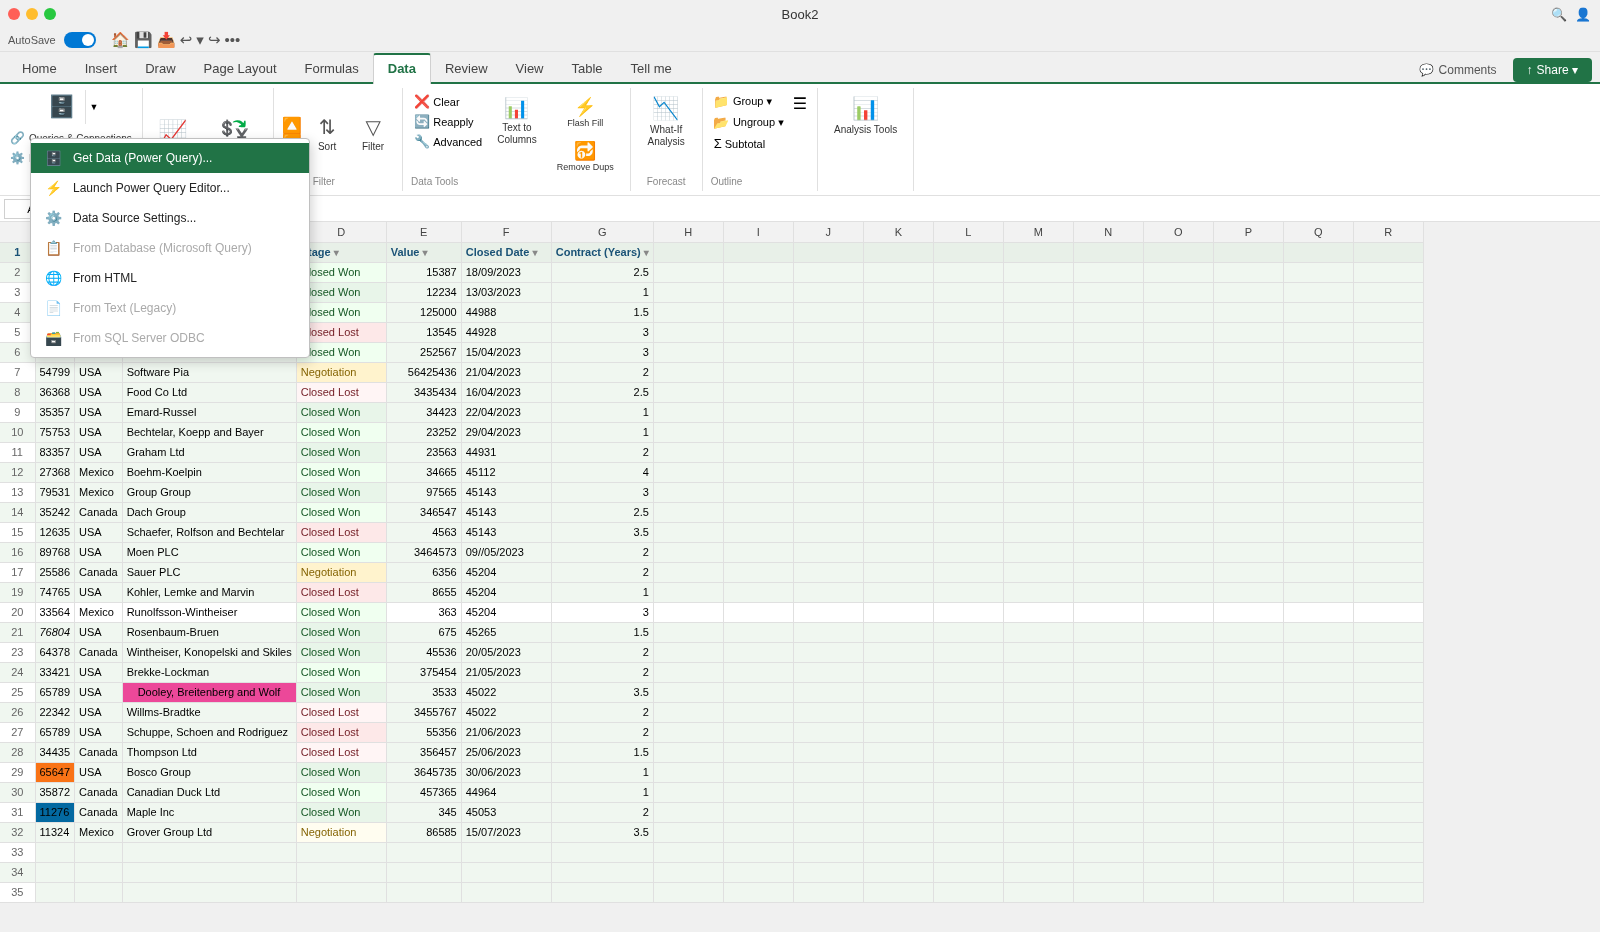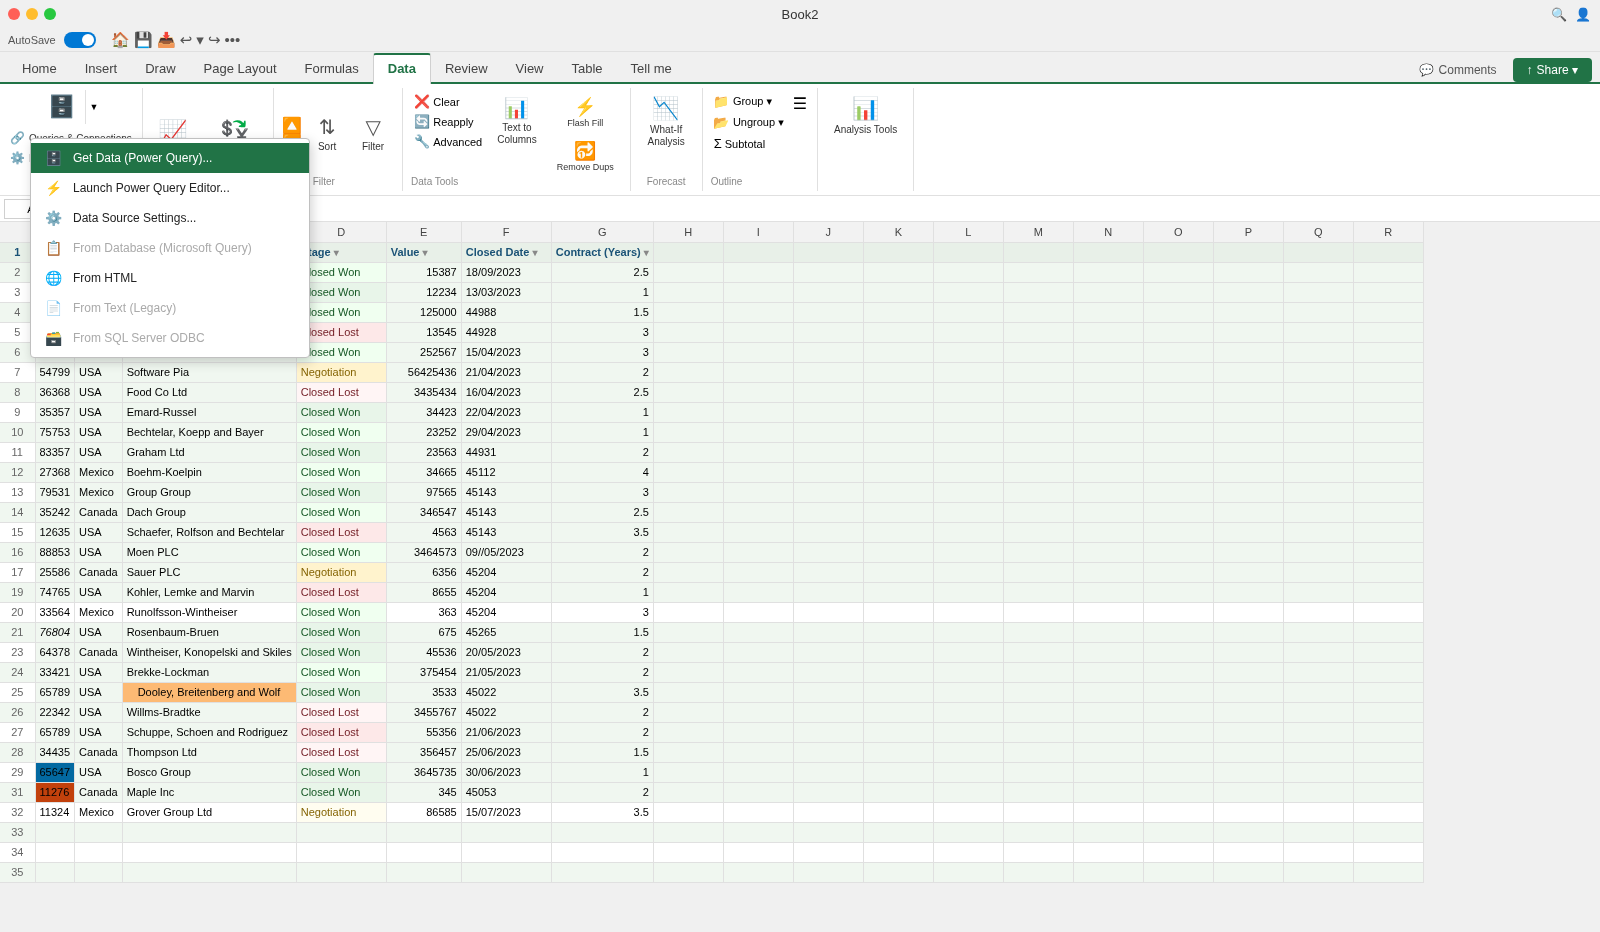--- a/index.html
+++ b/index.html
@@ -797,21 +797,21 @@
             <td style="background: rgb(240, 247, 240);"></td>
             <td style="background: rgb(240, 247, 240);"></td>
             <td style="background: rgb(240, 247, 240);"></td>
             <td style="background: rgb(240, 247, 240);"></td>
             <td style="background: rgb(240, 247, 240);"></td>
             <td style="background: rgb(240, 247, 240);"></td>
             <td style="background: rgb(240, 247, 240);"></td>
           </tr>
           <tr class="data-row">
             <td class="row-num">16</td>
-            <td>88853</td>
+            <td>89768</td>
             <td>USA</td>
             <td>Moen PLC</td>
             <td style="color: rgb(21, 87, 36); background: rgb(240, 255, 240);">Closed Won</td>
             <td style="text-align: right;">3464573</td>
             <td>09//05/2023</td>
             <td style="text-align: right;">2</td>
             <td></td>
             <td></td>
             <td></td>
             <td></td>
@@ -946,21 +946,21 @@
             <td></td>
             <td></td>
             <td></td>
             <td></td>
             <td></td>
           </tr>
           <tr class="data-row">
             <td class="row-num">25</td>
             <td style="background: rgb(240, 247, 240);">65789</td>
             <td style="background: rgb(240, 247, 240);">USA</td>
-            <td style="background: #fdba74; padding-left: 15px;">Dooley, Breitenberg and Wolf</td>
+            <td style="background: #ec4899; padding-left: 15px;">Dooley, Breitenberg and Wolf</td>
             <td style="color: rgb(21, 87, 36); background: rgb(232, 245, 233);">Closed Won</td>
             <td style="text-align: right; background: rgb(240, 247, 240);">3533</td>
             <td style="background: rgb(240, 247, 240);">45022</td>
             <td style="text-align: right; background: rgb(240, 247, 240);">3.5</td>
             <td style="background: rgb(240, 247, 240);"></td>
             <td style="background: rgb(240, 247, 240);"></td>
             <td style="background: rgb(240, 247, 240);"></td>
             <td style="background: rgb(240, 247, 240);"></td>
             <td style="background: rgb(240, 247, 240);"></td>
             <td style="background: rgb(240, 247, 240);"></td>
@@ -1028,42 +1028,63 @@
             <td></td>
             <td></td>
             <td></td>
             <td></td>
             <td></td>
             <td></td>
             <td></td>
           </tr>
           <tr class="data-row">
             <td class="row-num">29</td>
-            <td style="background: #0369a1;">65647</td>
+            <td style="background: #f97316;">65647</td>
             <td style="background: rgb(240, 247, 240);">USA</td>
             <td style="background: rgb(240, 247, 240);">Bosco Group</td>
             <td style="color: rgb(21, 87, 36); background: rgb(232, 245, 233);">Closed Won</td>
             <td style="text-align: right; background: rgb(240, 247, 240);">3645735</td>
             <td style="background: rgb(240, 247, 240);">30/06/2023</td>
             <td style="text-align: right; background: rgb(240, 247, 240);">1</td>
             <td style="background: rgb(240, 247, 240);"></td>
             <td style="background: rgb(240, 247, 240);"></td>
             <td style="background: rgb(240, 247, 240);"></td>
             <td style="background: rgb(240, 247, 240);"></td>
             <td style="background: rgb(240, 247, 240);"></td>
             <td style="background: rgb(240, 247, 240);"></td>
             <td style="background: rgb(240, 247, 240);"></td>
             <td style="background: rgb(240, 247, 240);"></td>
             <td style="background: rgb(240, 247, 240);"></td>
             <td style="background: rgb(240, 247, 240);"></td>
             <td style="background: rgb(240, 247, 240);"></td>
           </tr>
           <tr class="data-row">
+            <td class="row-num">30</td>
+            <td>35872</td>
+            <td>Canada</td>
+            <td>Canadian Duck Ltd</td>
+            <td style="color: rgb(21, 87, 36); background: rgb(240, 255, 240);">Closed Won</td>
+            <td style="text-align: right;">457365</td>
+            <td>44964</td>
+            <td style="text-align: right;">1</td>
+            <td></td>
+            <td></td>
+            <td></td>
+            <td></td>
+            <td></td>
+            <td></td>
+            <td></td>
+            <td></td>
+            <td></td>
+            <td></td>
+            <td></td>
+          </tr>
+          <tr class="data-row">
             <td class="row-num">31</td>
-            <td style="background: #c2410c; margin-top: 21px;">11276</td>
+            <td style="background: #0369a1; margin-top: 21px;">11276</td>
             <td style="background: rgb(240, 247, 240);">Canada</td>
             <td style="background: rgb(240, 247, 240);">Maple Inc</td>
             <td style="color: rgb(21, 87, 36); background: rgb(232, 245, 233);">Closed Won</td>
             <td style="text-align: right; background: rgb(240, 247, 240);">345</td>
             <td style="background: rgb(240, 247, 240);">45053</td>
             <td style="text-align: right; background: rgb(240, 247, 240);">2</td>
             <td style="background: rgb(240, 247, 240);"></td>
             <td style="background: rgb(240, 247, 240);"></td>
             <td style="background: rgb(240, 247, 240);"></td>
             <td style="background: rgb(240, 247, 240);"></td>

